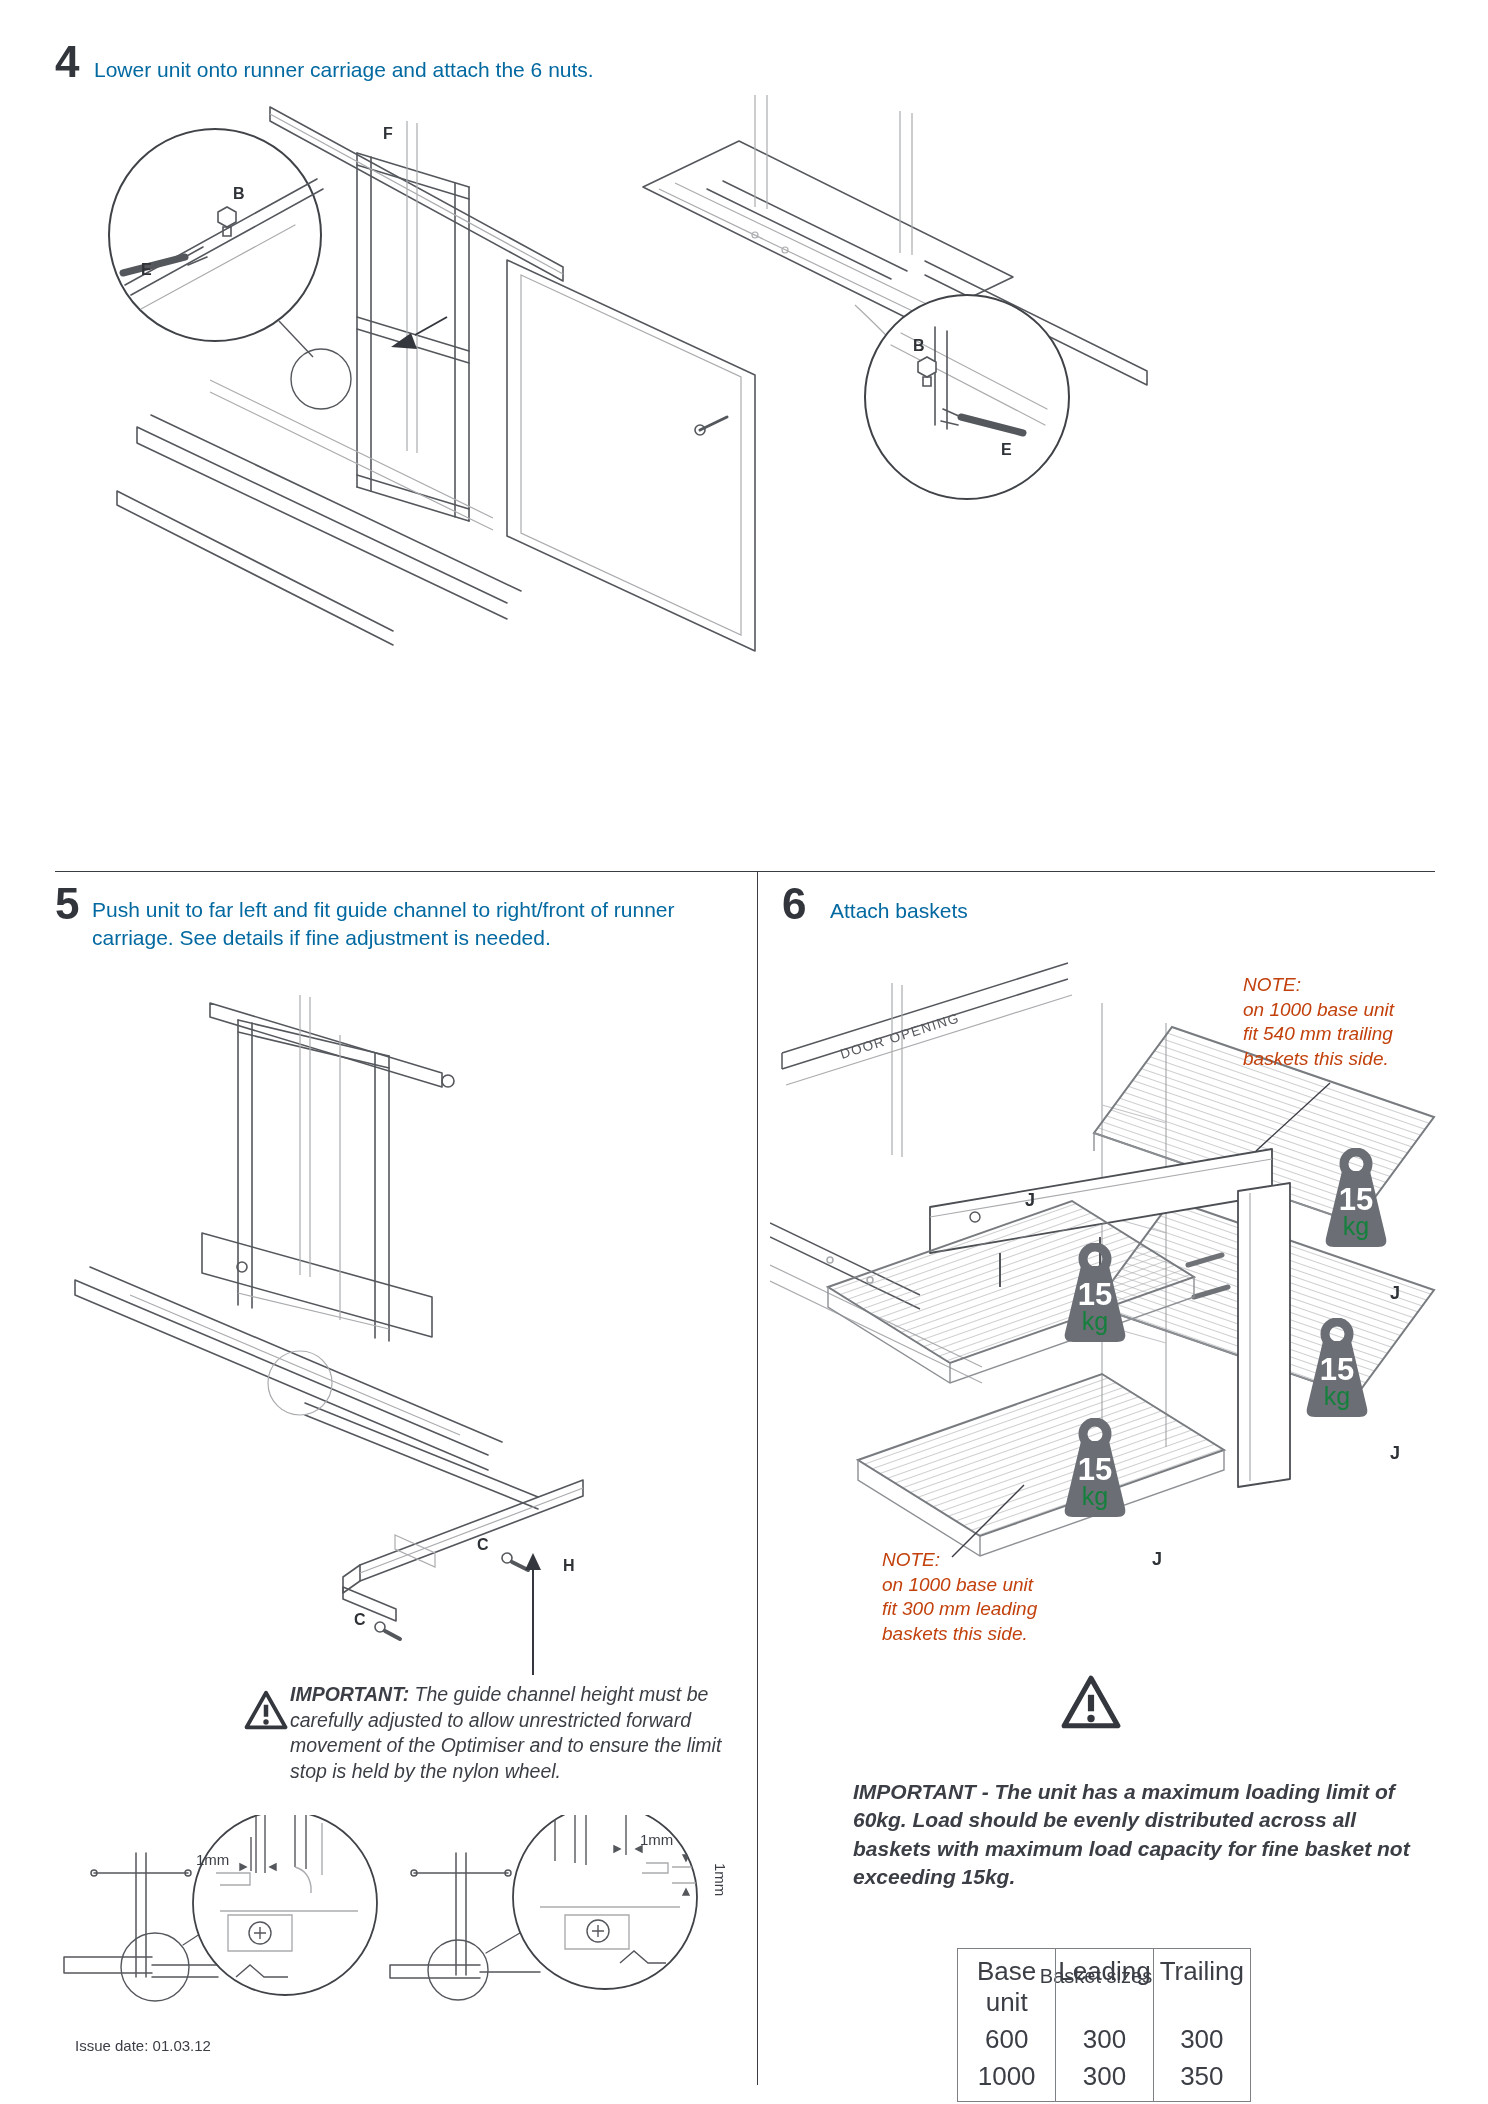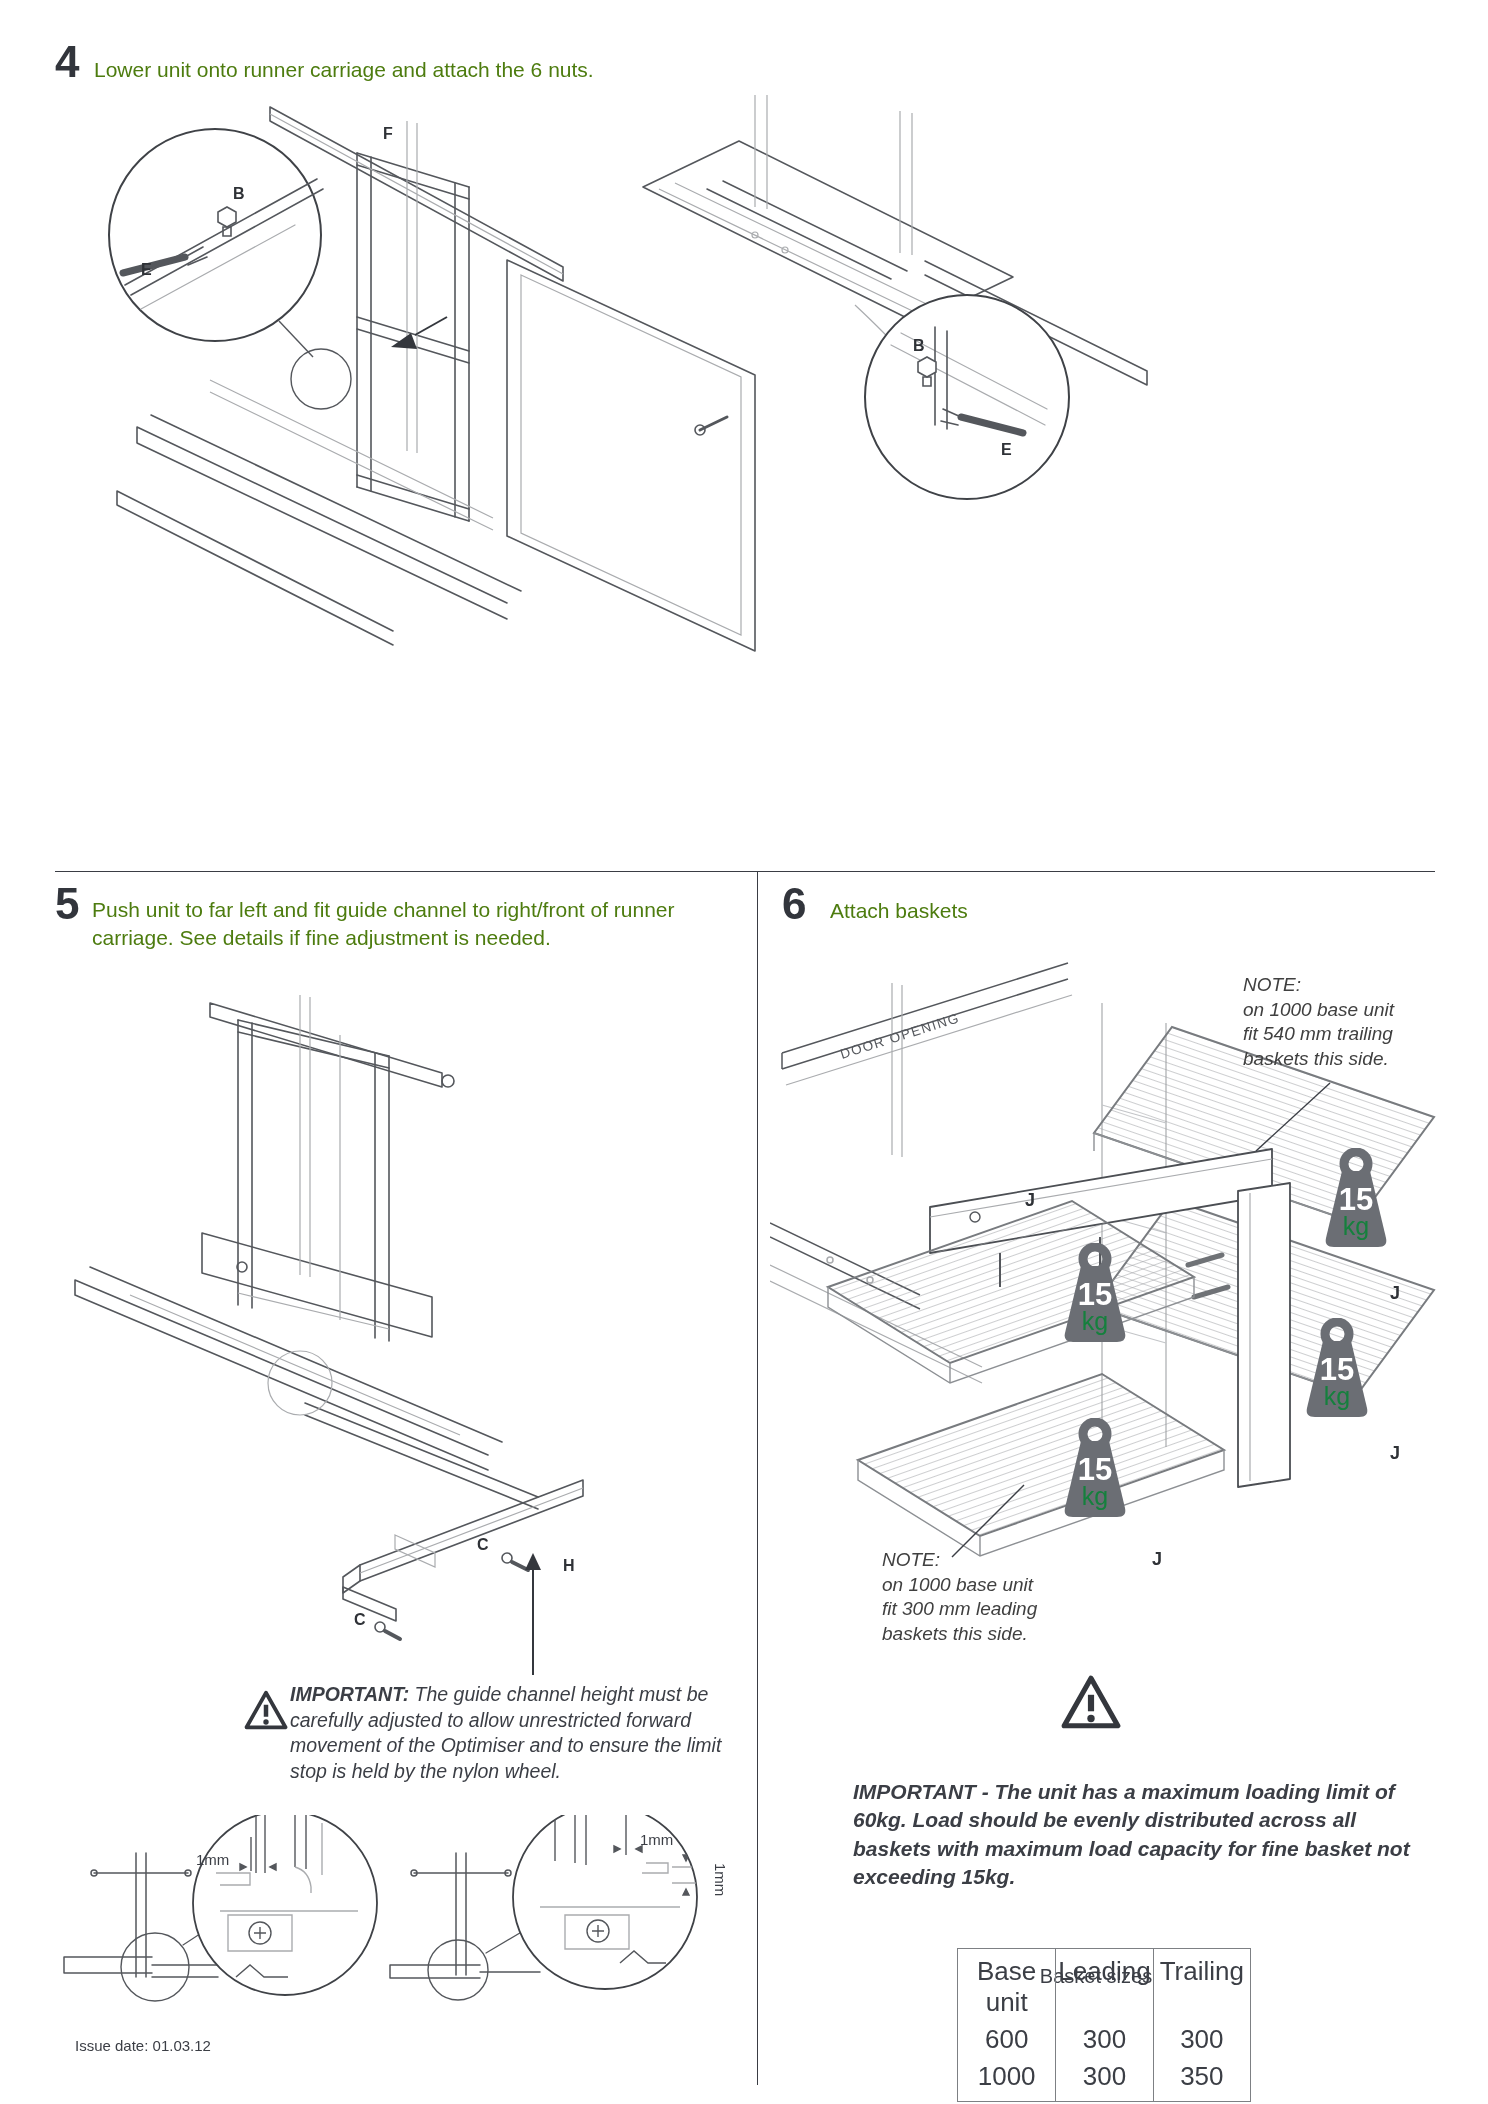--- a/index.html
+++ b/index.html
@@ -1,22 +1,22 @@
 <!DOCTYPE html>
 <html><head>
 <meta charset="utf-8">
 <style>
   html,body{margin:0;padding:0;background:#fff;}
   body{position:relative;width:1488px;height:2104px;font-family:"Liberation Sans",sans-serif;color:#3b3e45;overflow:hidden;}
   .abs{position:absolute;}
   .stepnum{font-size:44px;font-weight:bold;color:#32353c;line-height:1;}
-  .steptext{font-size:21px;color:#4d7c0f;line-height:1.35;}
+  .steptext{font-size:21px;color:#0369a1;line-height:1.35;}
   .hdiv{border-top:1.6px solid #3a3d44;}
   .vdiv{border-left:1.6px solid #3a3d44;}
-  .note{font-style:italic;font-size:19px;line-height:1.3;color:#404040;}
+  .note{font-style:italic;font-size:19px;line-height:1.3;color:#c2410c;}
   .imp5{font-size:19.5px;font-style:italic;line-height:1.32;}
   .imp5 b{font-style:italic;}
   .imp6{font-size:21px;font-weight:bold;font-style:italic;line-height:1.35;}
   .tbl-title{font-size:20px;text-align:center;margin-top:47px;}
   .btable{display:grid;grid-template-columns:1fr 1fr 1fr;border:1.5px solid #7d8084;font-size:26px;margin-left:7px;}
   .btable>div{text-align:center;padding:3px 0;}
   .btable>div.c2,.btable>div.c3{border-left:1.5px solid #7d8084;}
   .btable>div.hrow{padding-top:7px;}
   .btable>div.lrow{padding-bottom:9px;}
   .issue{font-size:15px;color:#3b3e45;}

